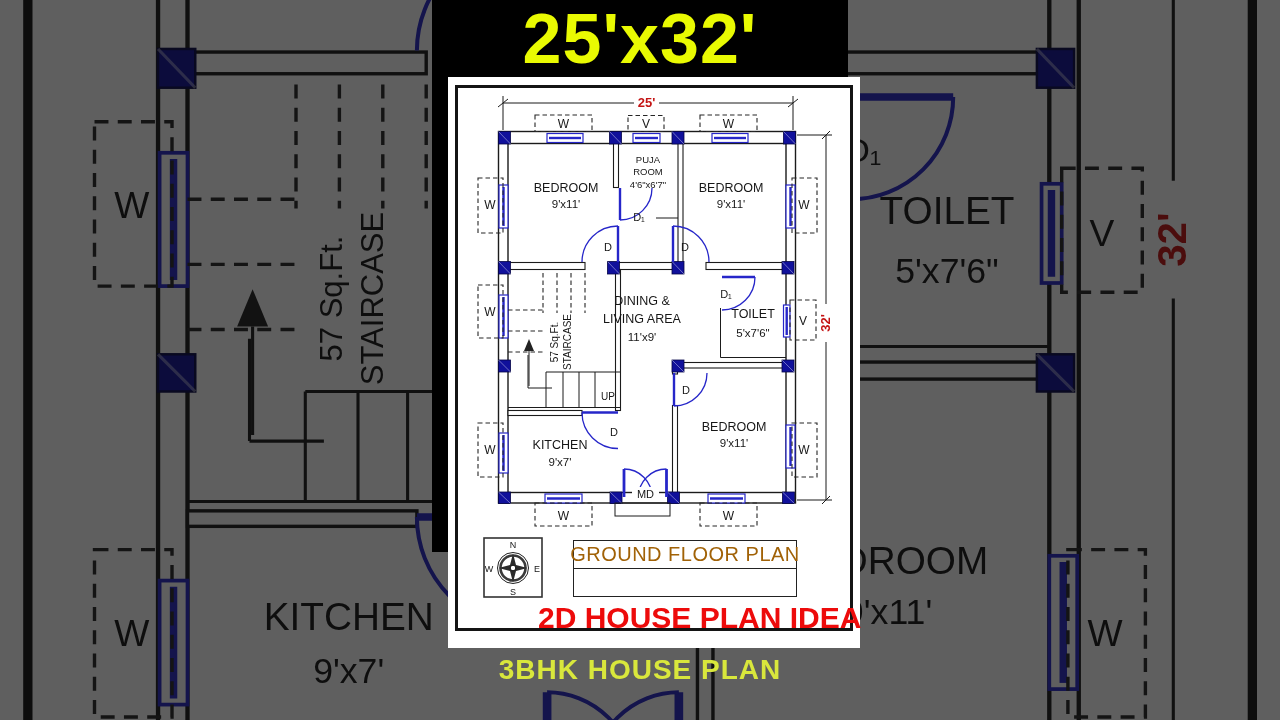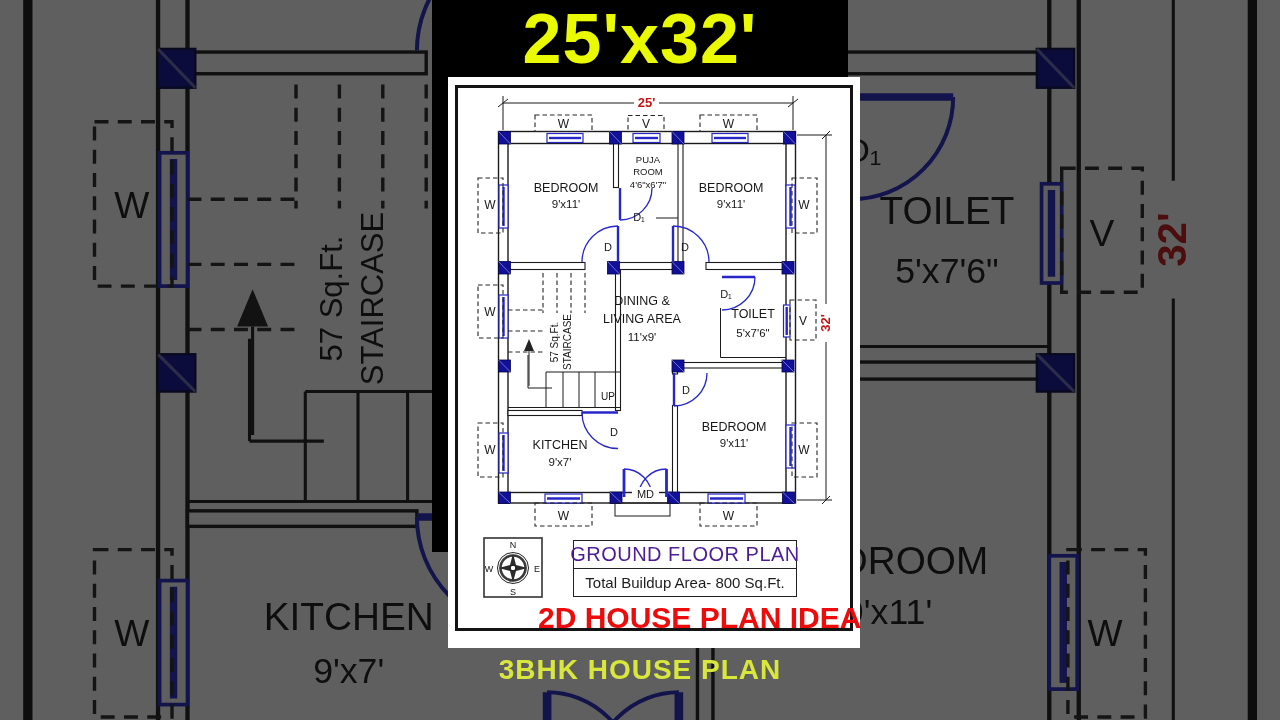--- a/index.html
+++ b/index.html
@@ -38,21 +38,21 @@
   .t12{font-size:12.5px;} .t11{font-size:11.5px;} .t10{font-size:10px;} .t95{font-size:9.5px;}
   .wv{font-size:12px;}
   .dlab{font-size:11px;}
   .red{fill:var(--dim-red);font-size:13px;font-weight:600;}
   
   .compass{position:absolute;left:35px;top:460px;width:60px;height:61px;}
   .title-box{position:absolute;left:125px;top:463px;width:224px;height:57px;
              border:1.7px solid #222;box-sizing:border-box;background:#fff;}
   .title-box .row1{height:27px;border-bottom:1.7px solid #222;display:flex;
                    align-items:center;justify-content:center;font-size:20px;
-                   letter-spacing:0.5px;color:#4c1d95;white-space:nowrap;}
+                   letter-spacing:0.5px;color:#a16207;white-space:nowrap;}
   .title-box .row2{height:26px;display:flex;align-items:center;justify-content:center;
                    font-size:15px;color:#1d1d1d;white-space:nowrap;}
   .tagline{position:absolute;left:90px;top:524px;width:268px;text-align:center;
            font-size:30px;font-weight:700;color:var(--tagline-red);white-space:nowrap;}
 </style>
 </head>
 <body>
 
 <div id="stage">
 
@@ -492,21 +492,20 @@
         <text x="6" y="34.5" text-anchor="middle" font-size="9">W</text>
         <text x="54" y="34.5" text-anchor="middle" font-size="9">E</text>
         <circle cx="30" cy="31" r="15.5" fill="none" stroke="#222" stroke-width="1"></circle>
         <circle cx="30" cy="31" r="12.5" fill="none" stroke="#3a3a3a" stroke-width="2.6"></circle>
         <polygon fill="#2b2b2b" points="30,16.5 33,28 44.5,31 33,34 30,45.5 27,34 15.5,31 27,28"></polygon>
         <circle cx="30" cy="31" r="2.8" fill="#fff" stroke="#111" stroke-width="1"></circle>
       </svg>
 
       <div class="title-box">
         <div class="row1">GROUND FLOOR PLAN</div>
-        <div class="row2">Total Buildup Area- 800 Sq.Ft.</div>
       </div>
 
       <div class="tagline">2D HOUSE PLAN IDEA</div>
     </div>
 
     <div id="bottom-band">
       <span>3BHK HOUSE PLAN</span>
     </div>
   </div>
 </div>

